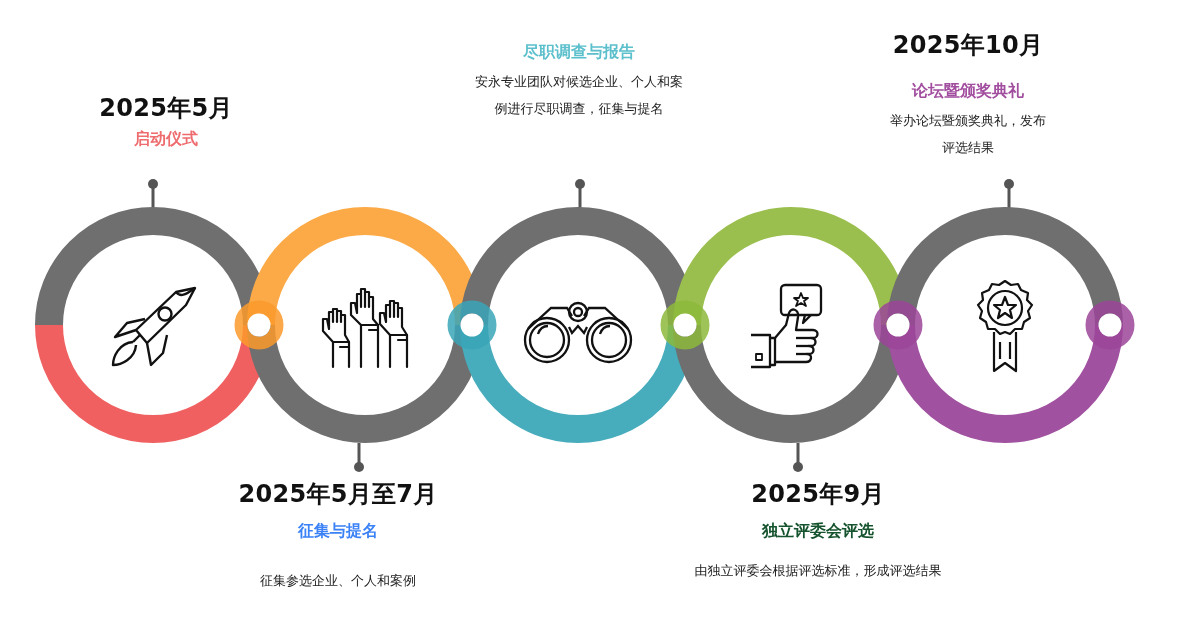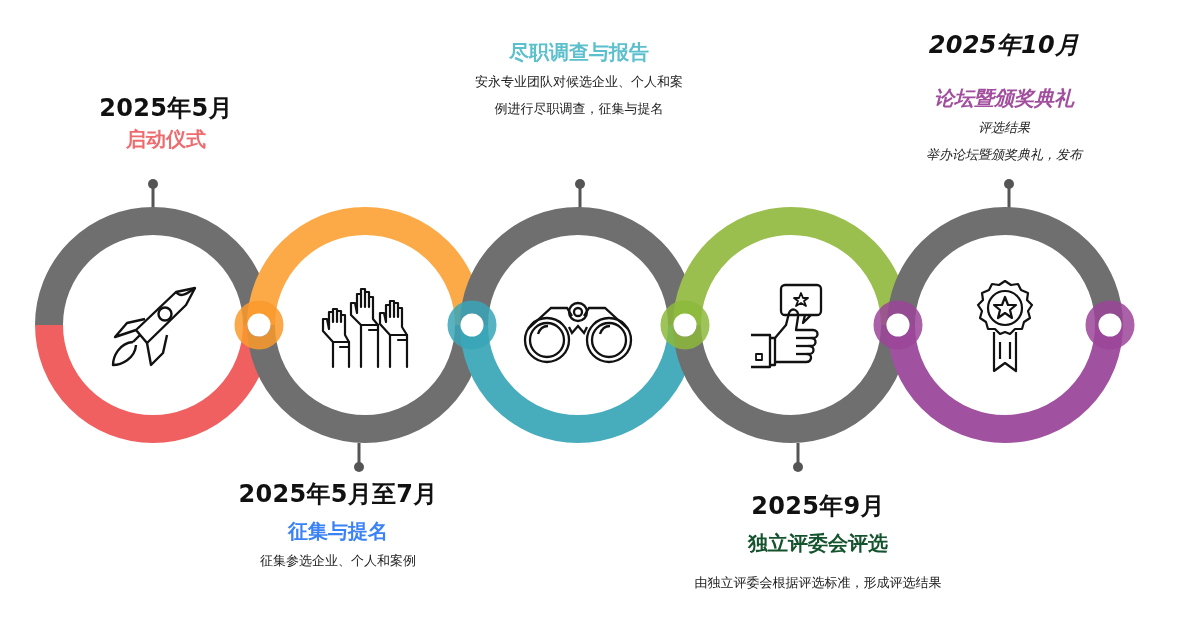--- a/index.html
+++ b/index.html
@@ -1,21 +1,21 @@
 <!DOCTYPE html>
 <html><head>
 <meta charset="utf-8">
 <style>
   html, body { margin:0; padding:0; background:#ffffff; }
   body { width:1186px; height:631px; position:relative; overflow:hidden;
          font-family:"DejaVu Sans", "Liberation Sans", sans-serif; }
   .canvas { position:absolute; left:0; top:0; width:1186px; height:631px; }
   .label { position:absolute; text-align:center; transform:translateX(-50%); white-space:nowrap; }
   .date { font-weight:bold; font-size:24px; color:#111; line-height:30px; letter-spacing:0.3px; }
-  .title { font-weight:bold; font-size:20px; line-height:32px; }
+  .title { font-weight:bold; font-size:16px; line-height:32px; }
   .desc { font-size:13px; color:#222; line-height:27px; }
 </style>
 </head>
 <body>
 
 <div class="canvas">
   <svg width="1186" height="631" viewBox="0 0 1186 631" xmlns="http://www.w3.org/2000/svg" style="position:absolute;left:0;top:0;">
 
     <g stroke="#555" stroke-width="3" fill="#555">
       <line x1="153" y1="185" x2="153" y2="208"></line>
@@ -133,34 +133,34 @@
   </svg>
 
   <div class="label" style="left:166px; top:93px;">
     <div class="date">2025年5月</div>
     <div class="title" style="color:#ee6b6e;">启动仪式</div>
   </div>
 
   <div class="label" style="left:338px; top:479px;">
     <div class="date">2025年5月至7月</div>
     <div class="title" style="color:#3b82f6; margin-top:6px;">征集与提名</div>
-    <div class="desc" style="margin-top:0;">征集参选企业、个人和案例</div>
+    <div class="desc" style="margin-top:20px;">征集参选企业、个人和案例</div>
   </div>
 
   <div class="label" style="left:579px; top:30px;">
     <div class="title" style="color:#5bbfcc; margin-top:6px;">尽职调查与报告</div>
     <div class="desc">安永专业团队对候选企业、个人和案</div>
     <div class="desc">例进行尽职调查，征集与提名</div>
   </div>
 
-  <div class="label" style="left:818px; top:491px;">
+  <div class="label" style="left:818px; top:479px;">
     <div class="date">2025年9月</div>
     <div class="title" style="color:#14532d; margin-top:6px;">独立评委会评选</div>
     <div class="desc" style="margin-top:10px;">由独立评委会根据评选标准，形成评选结果</div>
   </div>
 
-  <div class="label" style="left:1004px; top:30px;font-style:italic;">
+  <div class="label" style="left:968px; top:30px;">
     <div class="date">2025年10月</div>
-    <div class="title" style="color:#a24e9f; margin-top:22px;">论坛暨颁奖典礼</div>
+    <div class="title" style="color:#a24e9f; margin-top:15px;">论坛暨颁奖典礼</div>
+    <div class="desc">举办论坛暨颁奖典礼，发布</div>
     <div class="desc">评选结果</div>
-    <div class="desc">举办论坛暨颁奖典礼，发布</div>
   </div>
 </div>
 
 </body></html>

